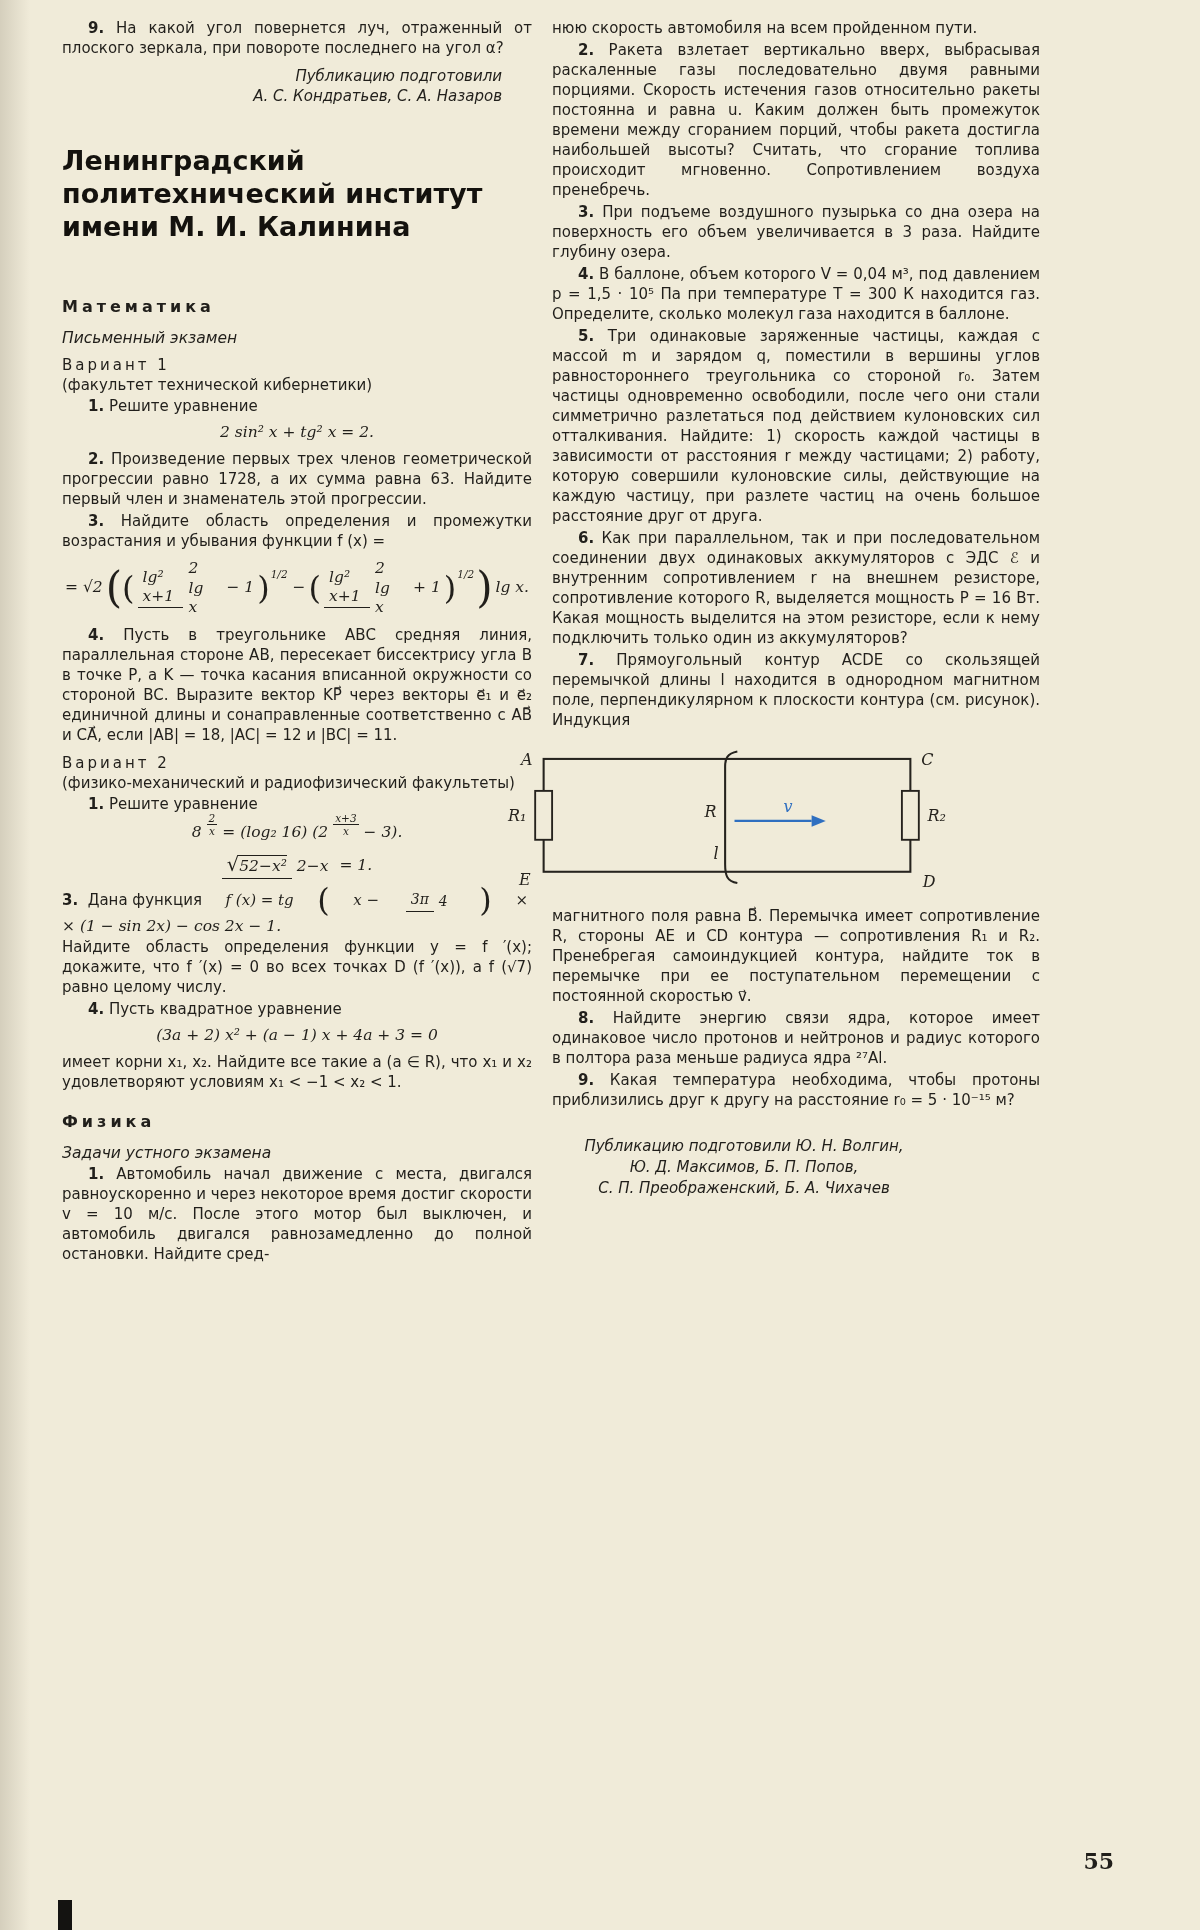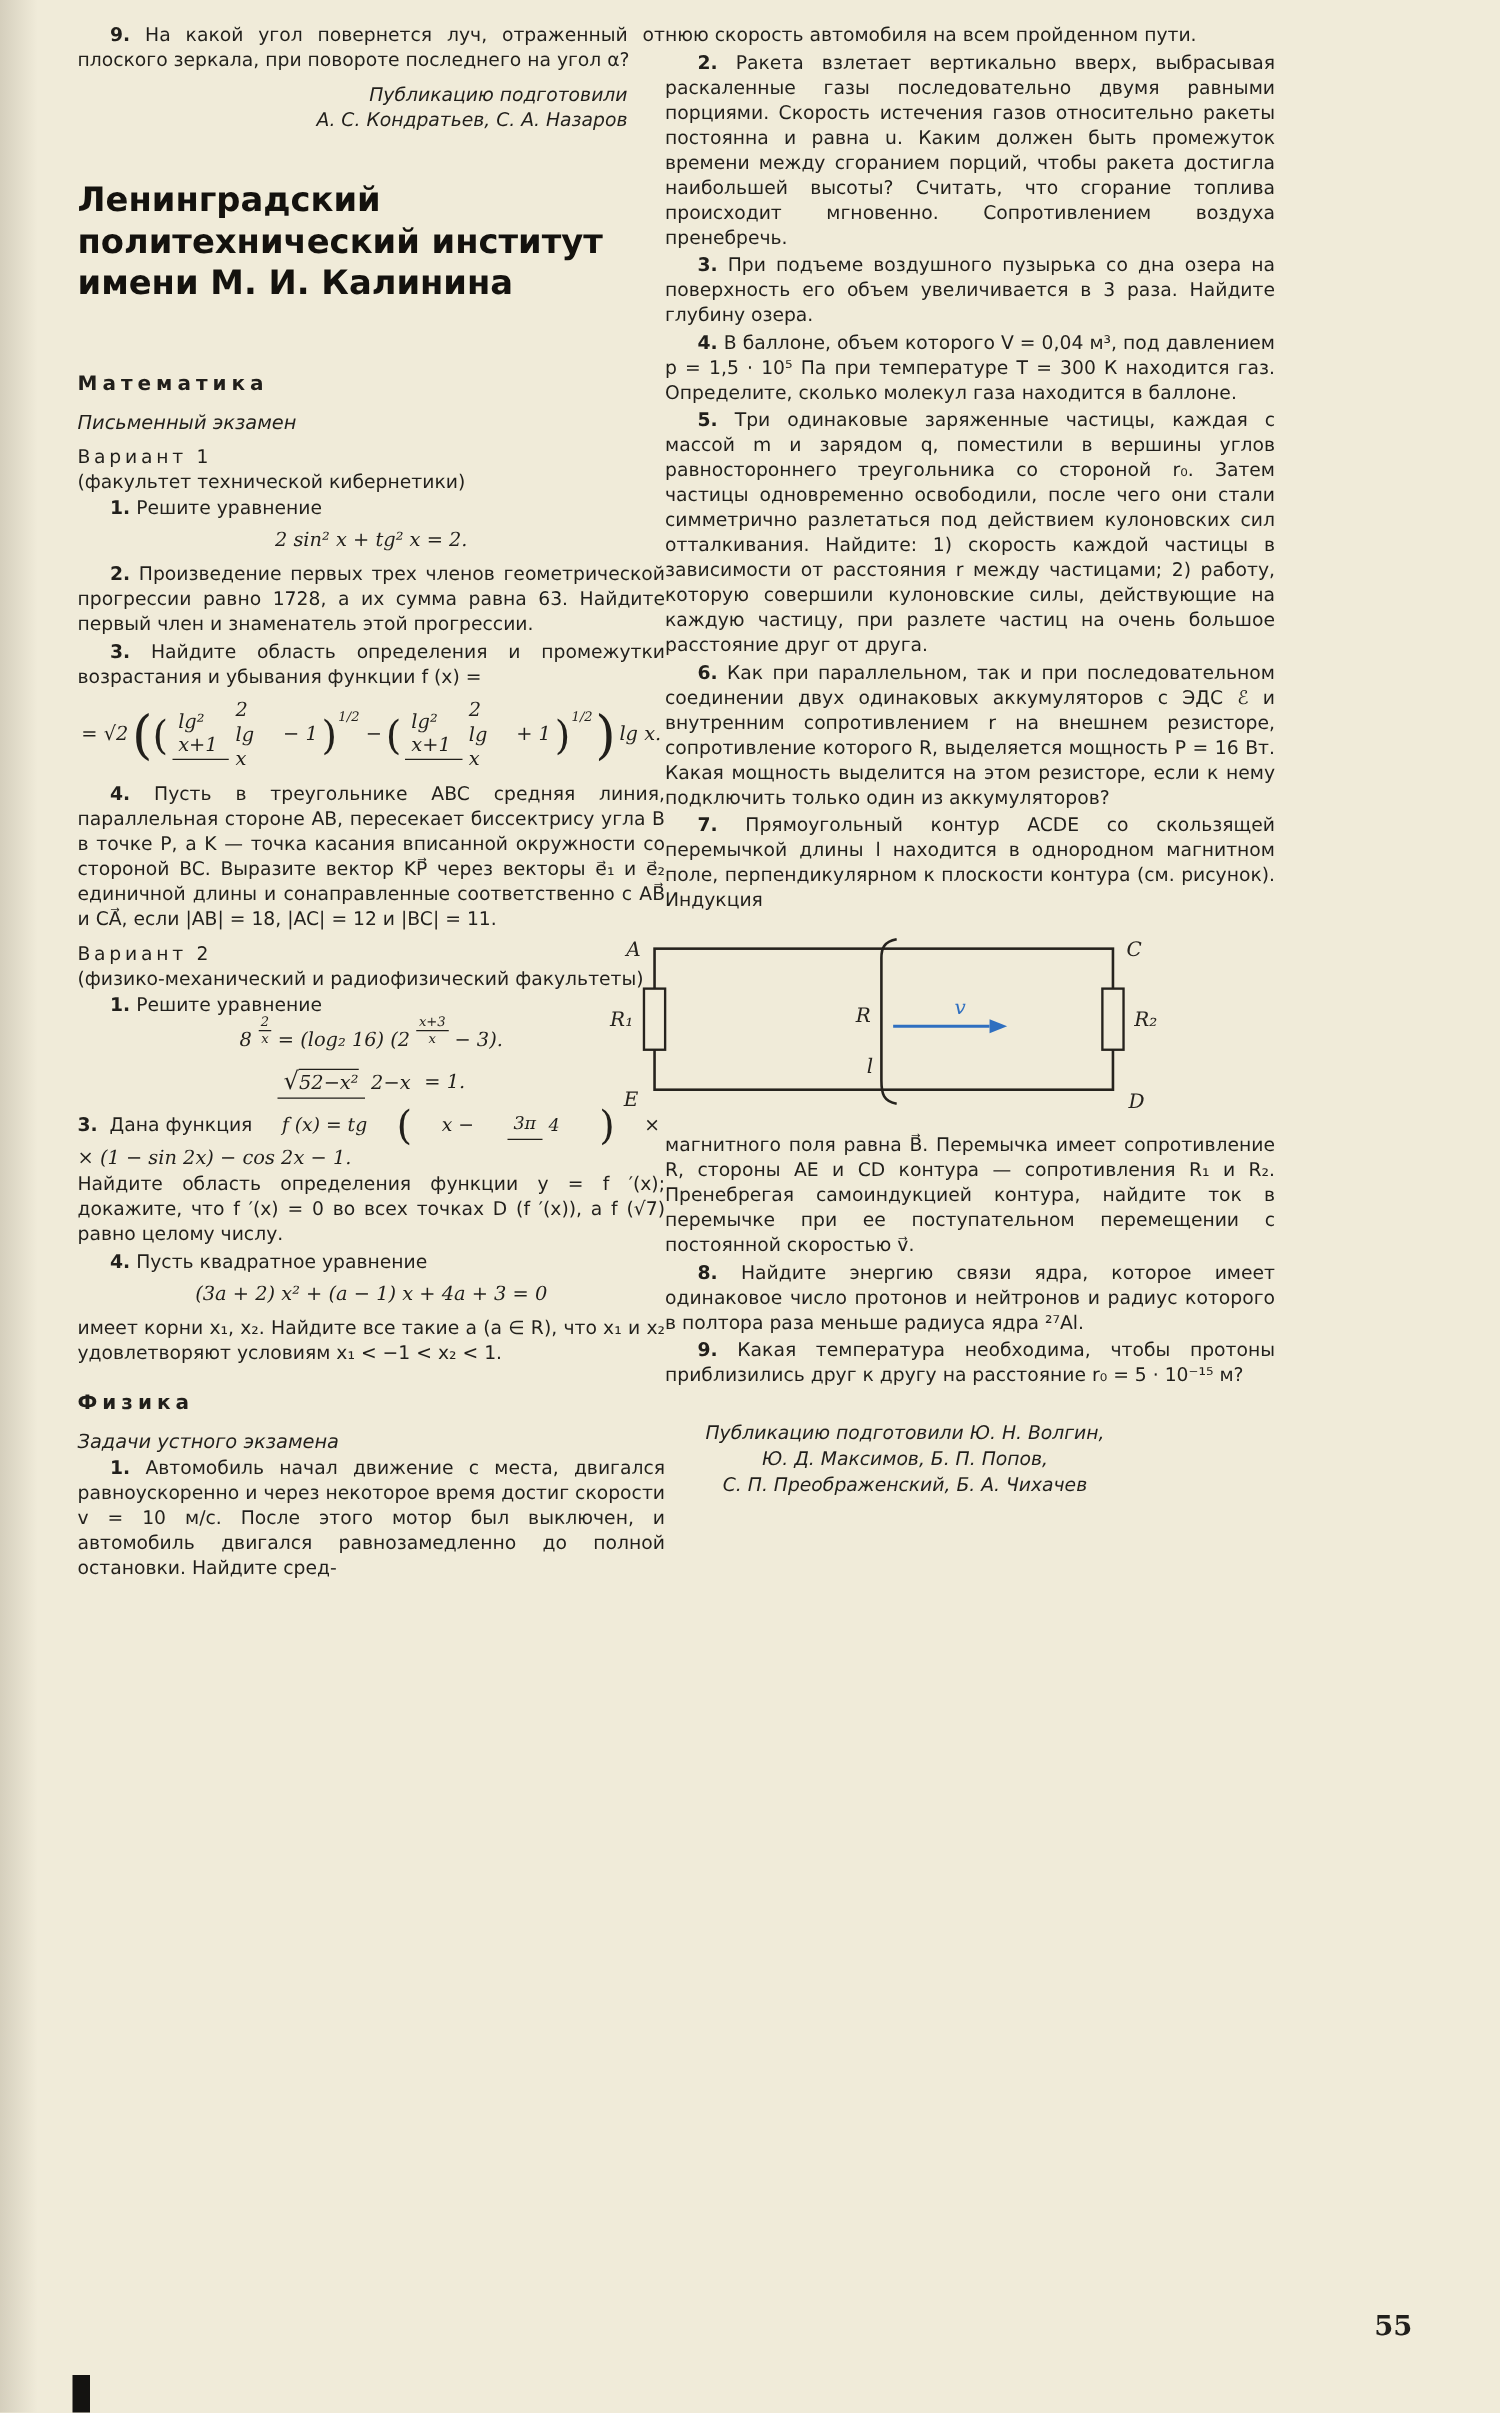--- a/index.html
+++ b/index.html
@@ -9,21 +9,21 @@
     background:#f0ebd9;
     color:#211f1b;
     font-family:"DejaVu Sans", sans-serif;
     font-size:15px;
     position:relative;
     overflow:hidden;
   }
   .page{position:absolute;inset:0;padding:16px 0 0 62px}
   .gutter-shadow{position:absolute;left:0;top:0;bottom:0;width:30px;
     background:linear-gradient(90deg,rgba(70,60,40,.16),rgba(70,60,40,0));pointer-events:none}
-  .columns{display:flex;}
+  .columns{display:flex;gap:20px}
   .col-left{flex:0 0 470px;width:470px}
   .col-right{flex:0 0 488px;width:488px}
 
   p.prob{text-align:justify;text-indent:26px;line-height:20px;margin:2px 0 0}
   p.prob.noind{text-indent:0}
   .pnum{font-weight:bold}
 
   .credit{font-style:italic;text-align:right;padding-right:30px;margin-top:8px;line-height:20px}
 
   h1.institute{margin:38px 0 0;font-size:27px;line-height:33px;font-weight:bold;color:#14120e}
@@ -57,21 +57,21 @@
   .figure{margin:12px 0 10px -46px;width:442px}
   svg .wire{fill:none;stroke:#26231e;stroke-width:2.2}
   svg .res{fill:#f0ebd9;stroke:#26231e;stroke-width:2}
   svg text{font-family:"DejaVu Serif",serif;font-style:italic;font-size:17px;fill:#26231e}
   svg text.blue{fill:#2f6fc0}
   svg .bluestroke{stroke:#2f6fc0;stroke-width:2.4;fill:none}
   svg .bluefill{fill:#2f6fc0}
 
   .credits-right{margin-top:26px;font-style:italic;text-align:center;padding-right:104px;line-height:21px}
 
-  .pageno{position:absolute;right:70px;bottom:56px;font-size:22px;font-weight:bold;font-family:"DejaVu Serif",serif}
+  .pageno{position:absolute;right:86px;bottom:56px;font-size:22px;font-weight:bold;font-family:"DejaVu Serif",serif}
   .printmark{position:absolute;left:58px;bottom:0;width:14px;height:30px;background:#141311}
 </style>
 </head>
 <body>
 
 <div class="page">
   <div class="gutter-shadow"></div>
 
   <div class="columns">
 

